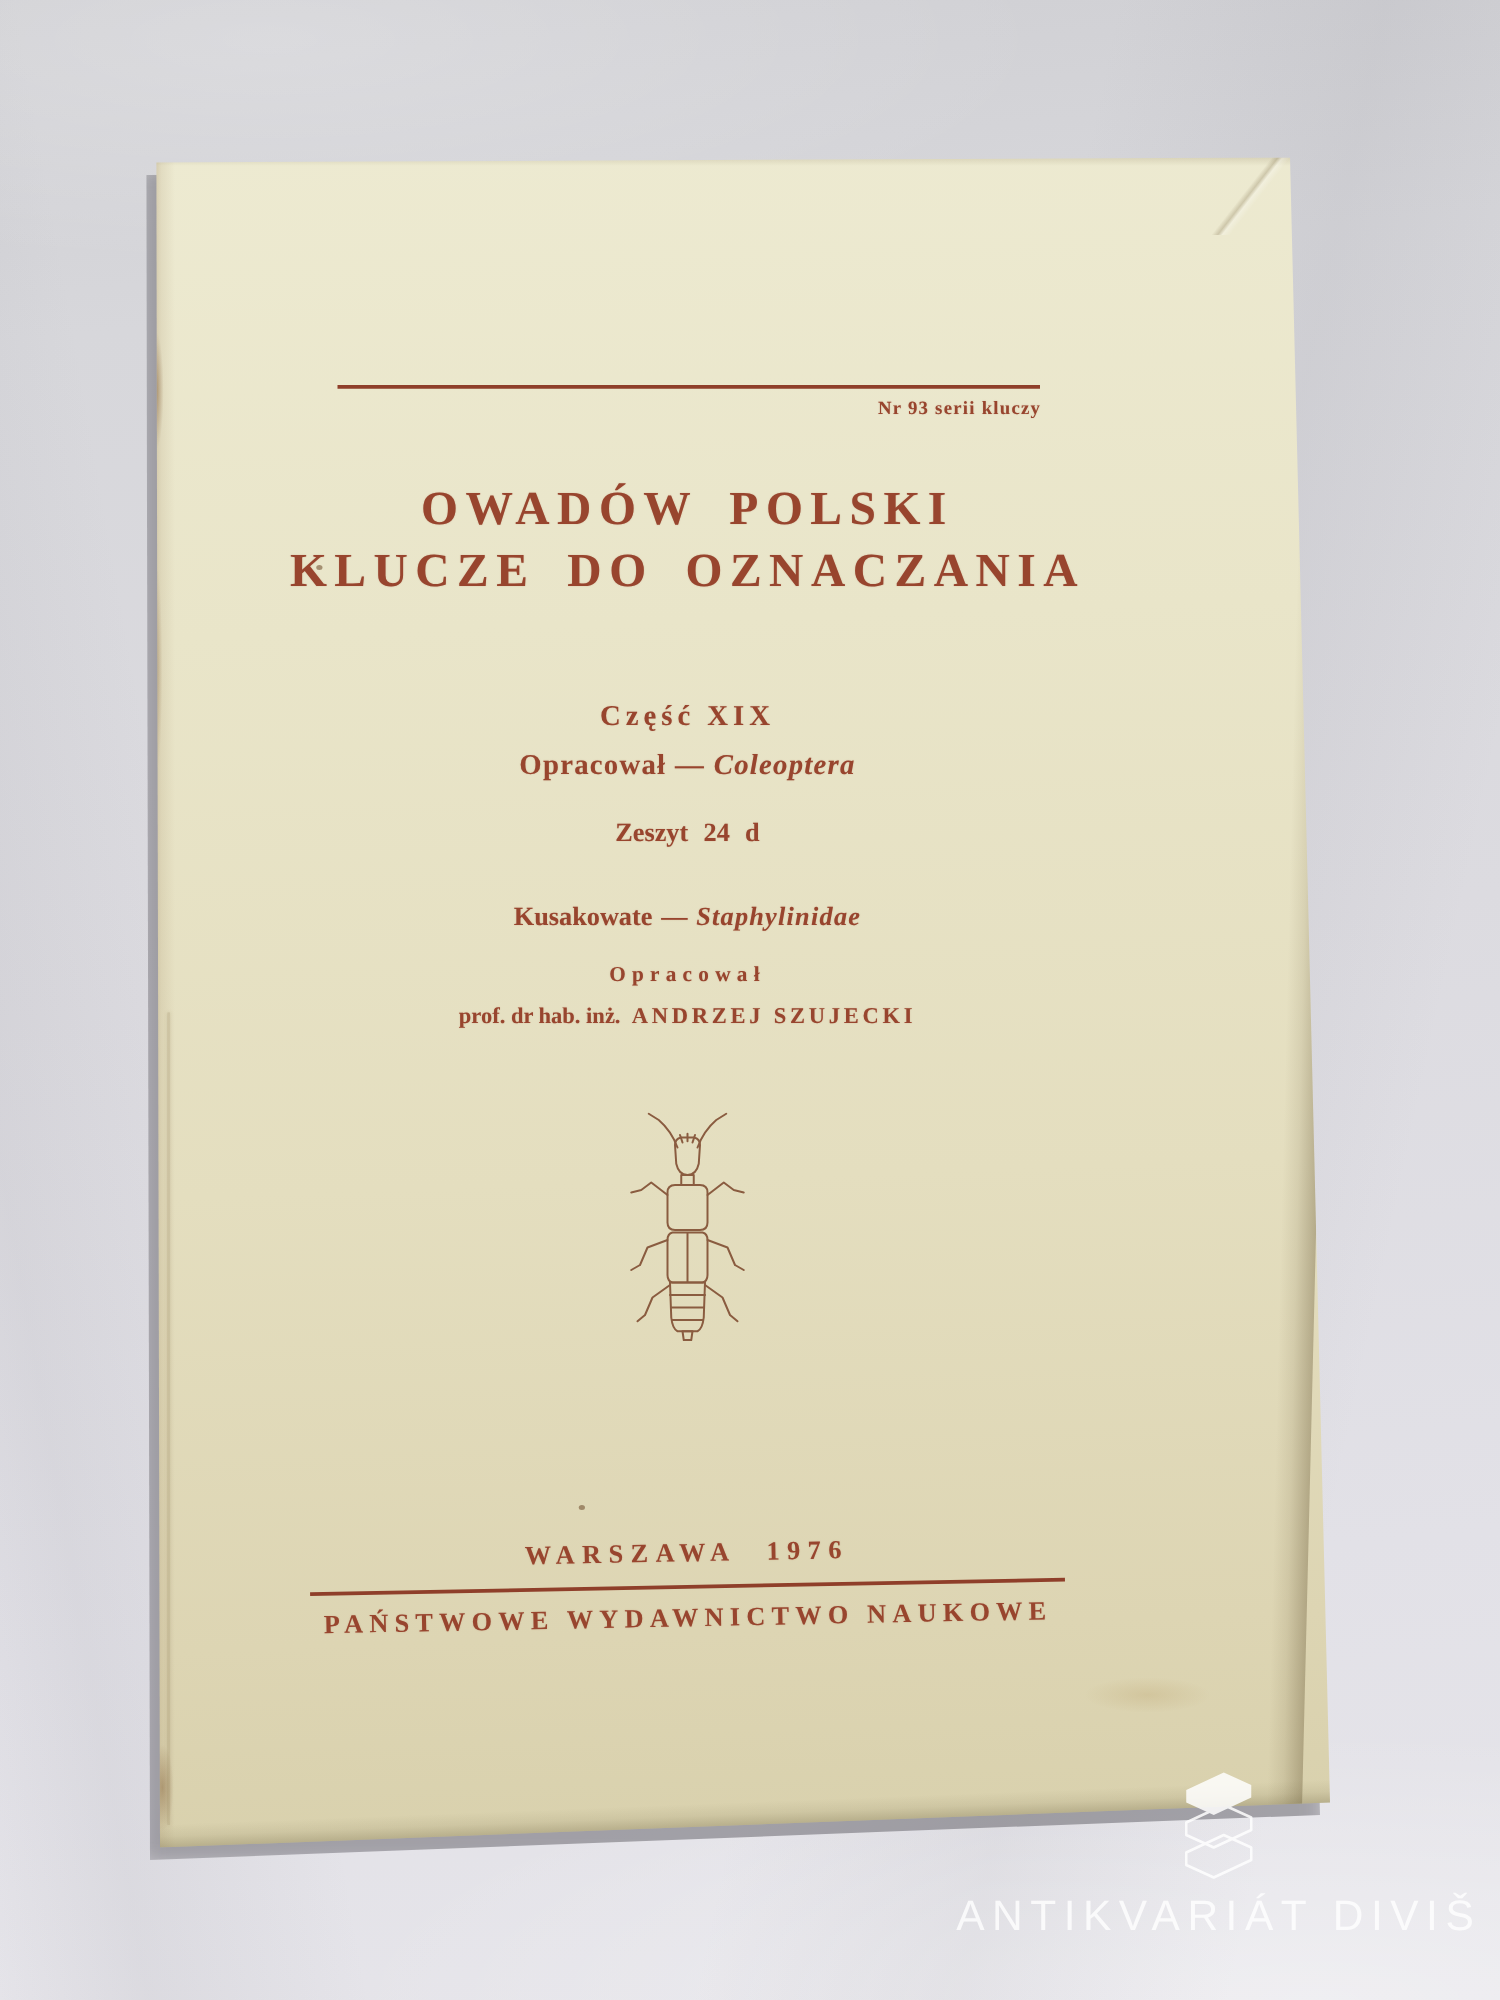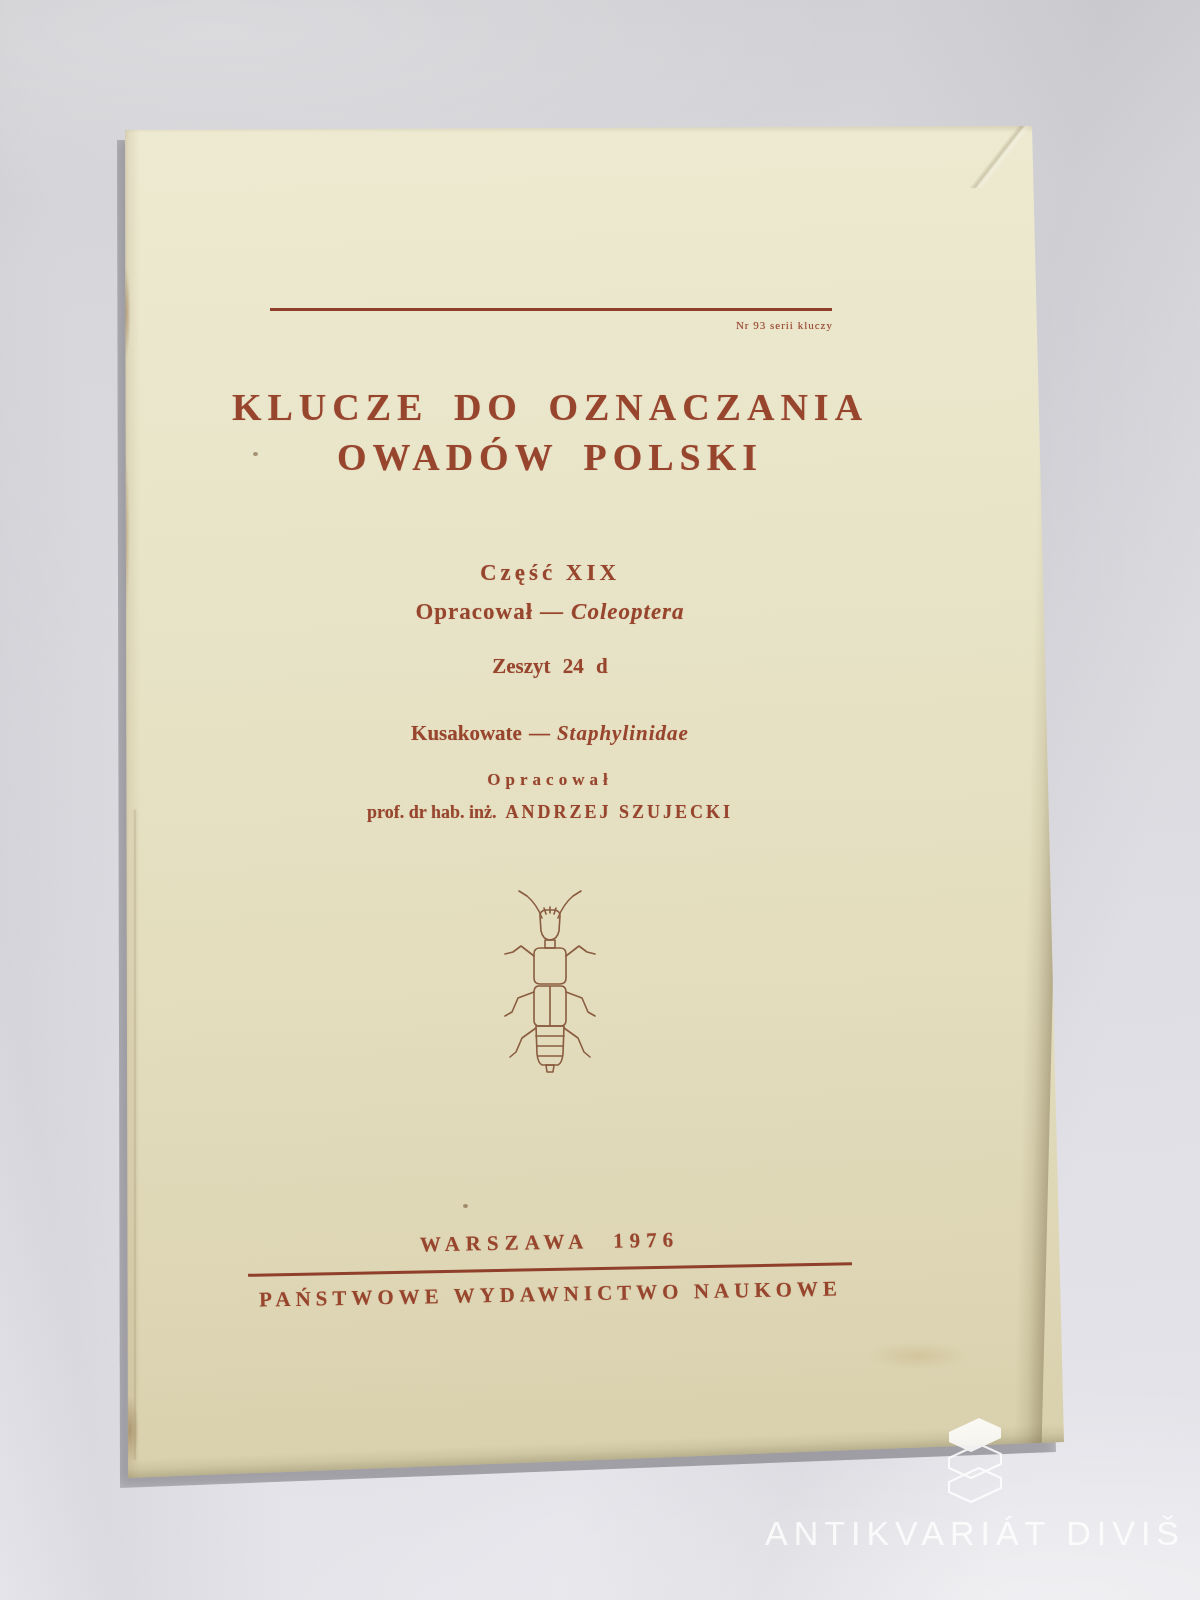--- a/index.html
+++ b/index.html
@@ -38,21 +38,21 @@
   .st3{left:3px;top:1275px;width:18px;height:70px;background:radial-gradient(ellipse,rgba(115,75,35,.38),transparent 70%);}
   .smudge{left:750px;top:1222px;width:100px;height:28px;background:radial-gradient(ellipse,rgba(196,176,128,.40),transparent 72%);}
   .speck{position:absolute;width:5px;height:4px;border-radius:50%;background:rgba(108,72,42,.55);}
   .sp1{left:135px;top:332px;}
   .sp2{left:345px;top:1084px;}
   .content{position:absolute;left:22px;top:0;width:820px;height:100%;color:#98452e;
            text-shadow:0 0 1px rgba(152,69,46,.35);}
   .line{position:absolute;left:0;width:100%;text-align:center;white-space:nowrap;}
   .society{top:146px;font-size:25px;font-weight:bold;letter-spacing:2px;word-spacing:16px;}
   .rule1{position:absolute;left:130px;top:188px;width:562px;height:3px;background:#8f3f2a;}
-  .series-note{position:absolute;right:127px;top:199px;font-size:11px;letter-spacing:1px;}
+  .series-note{position:absolute;right:127px;top:199px;font-size:15px;letter-spacing:1px;font-weight:bold;}
   .title{top:262px;font-size:38px;font-weight:bold;letter-spacing:6px;word-spacing:10px;line-height:50px;}
   .part{top:440px;font-size:23px;font-weight:bold;letter-spacing:4px;}
   .order{top:479px;font-size:23px;font-weight:bold;letter-spacing:1px;}
   .issue{top:534px;font-size:21px;font-weight:bold;word-spacing:7px;}
   .family{top:601px;font-size:21px;font-weight:bold;}
   .subfamily{top:605px;font-size:18px;font-weight:bold;}
   .latin{font-style:italic;letter-spacing:1px;}
   .dash{margin:0 7px;}
   .prepared{top:650px;font-size:17px;font-weight:bold;letter-spacing:5px;}
   .author{top:682px;font-size:18px;font-weight:bold;}
@@ -87,22 +87,22 @@
     <div class="stain st3"></div>
     <div class="stain smudge"></div>
     <div class="speck sp1"></div>
     <div class="speck sp2"></div>
 
     <div class="content">
       <div class="rule1"></div>
       <div class="series-note">Nr 93 serii kluczy</div>
 
       <div class="line title">
+        <div>OWADÓW POLSKI</div>
         <div>KLUCZE DO OZNACZANIA</div>
-        <div>OWADÓW POLSKI</div>
       </div>
 
       <div class="line part">Część XIX</div>
 
       <div class="line order">
         <span>Opracował</span><span class="dash">—</span><span class="latin">Coleoptera</span>
       </div>
 
       <div class="line issue">Zeszyt 24 d</div>
 

